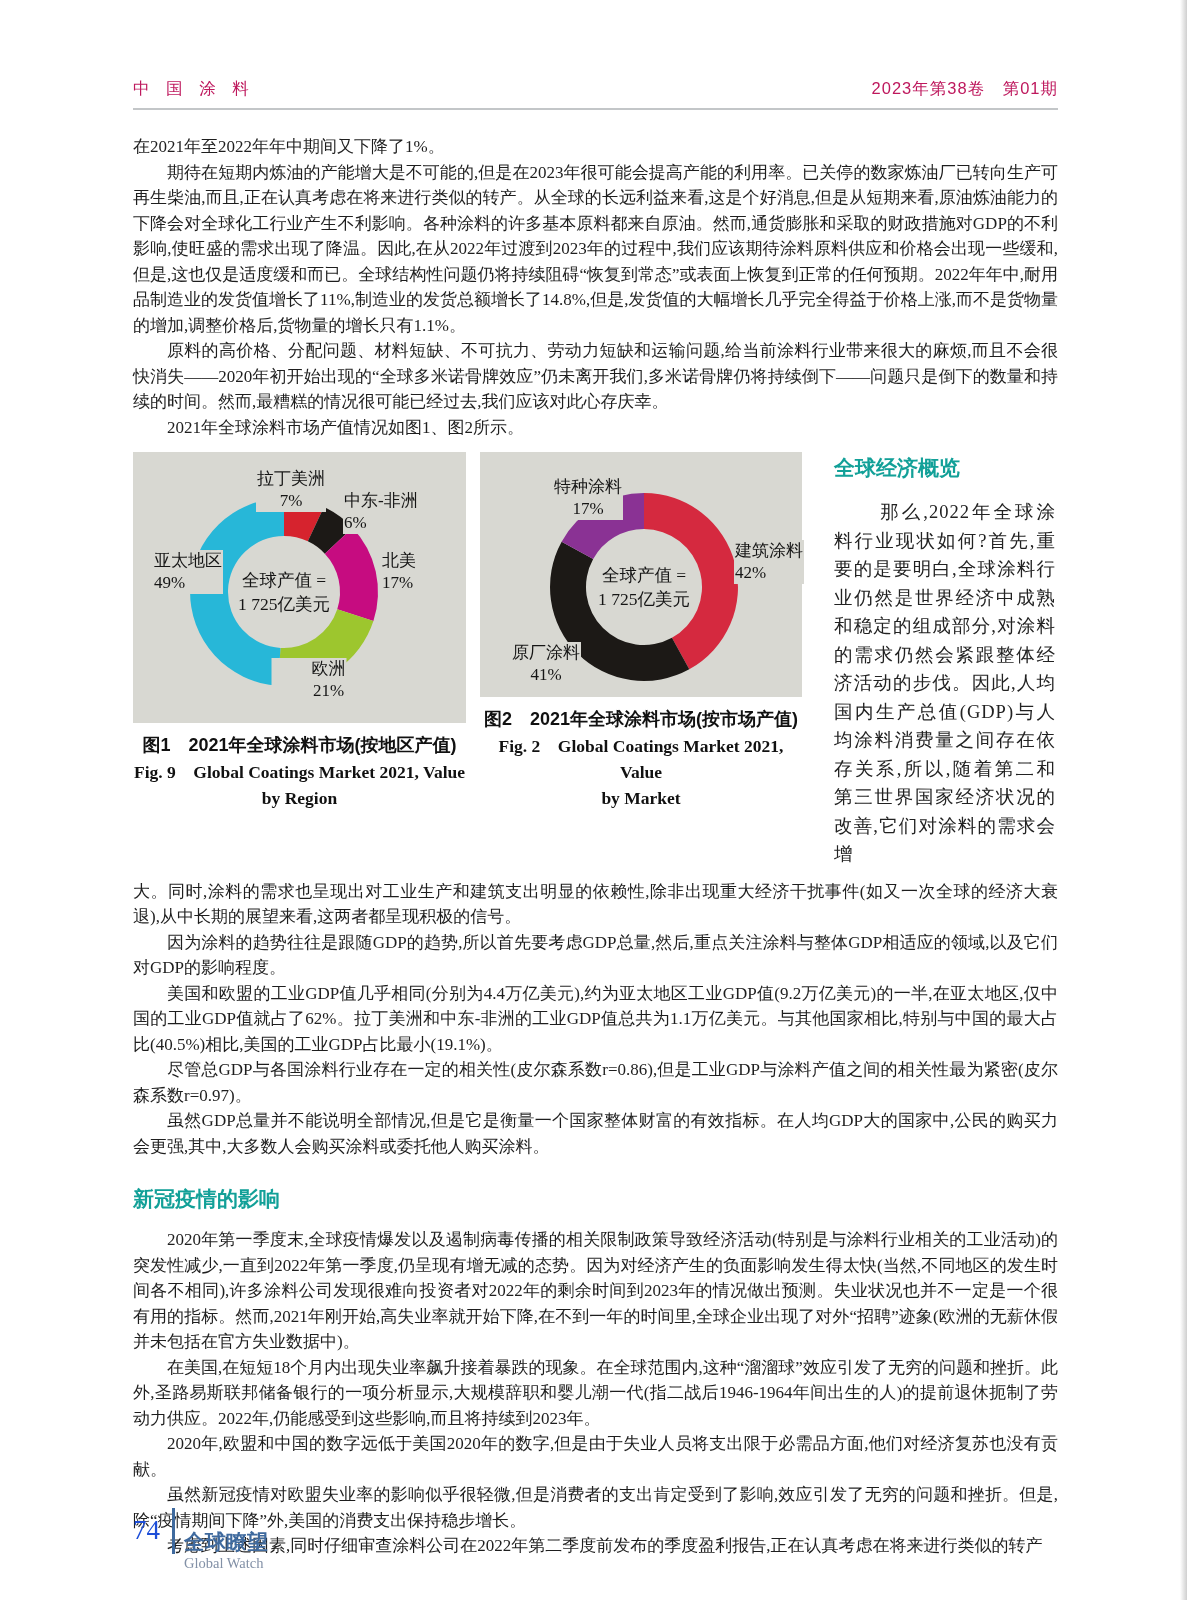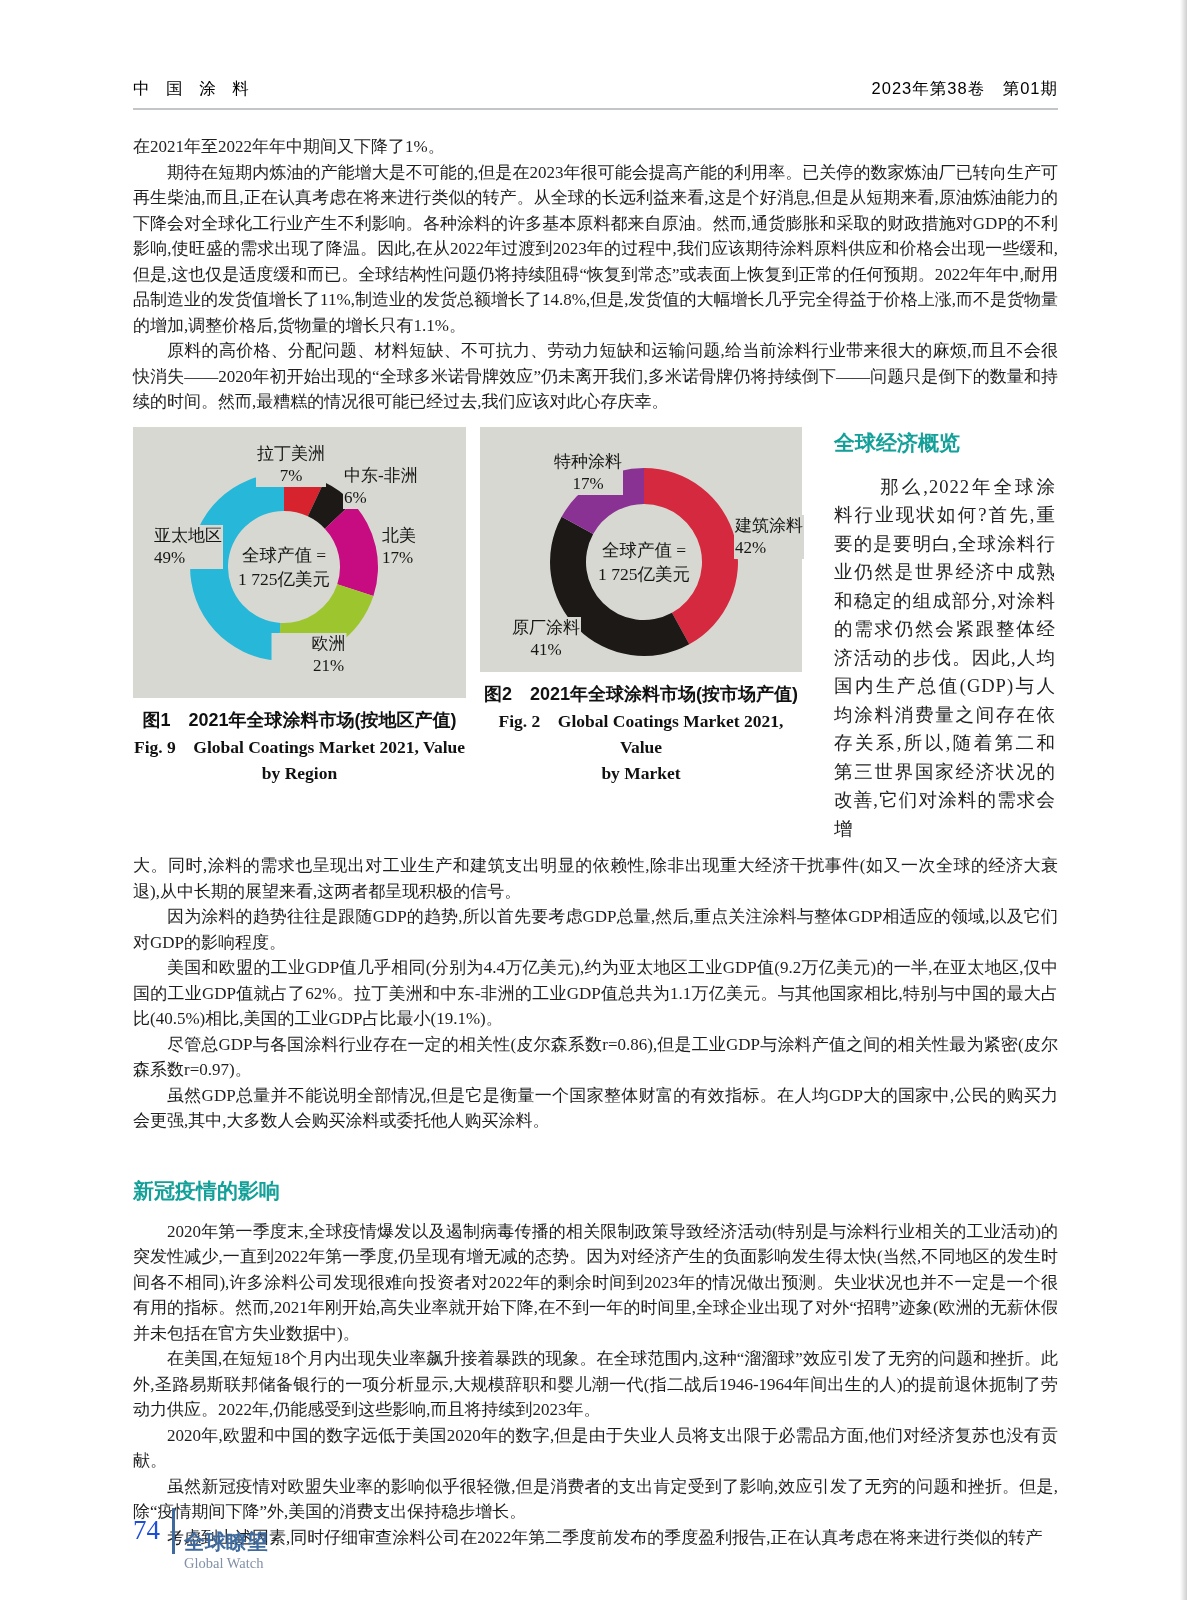--- a/index.html
+++ b/index.html
@@ -5,21 +5,21 @@
   html,body{margin:0;padding:0;}
   body{
     width:1187px;height:1600px;background:#ffffff;position:relative;overflow:hidden;
     font-family:"Liberation Serif","DejaVu Serif",serif;color:#1e1e1e;
   }
   .page{position:absolute;left:133px;top:78px;width:925px;}
   .page-edge{position:absolute;right:0;top:0;width:7px;height:100%;
     background:linear-gradient(to right,rgba(255,255,255,0),#cfcfcf);}
   
   .page-header{display:flex;justify-content:space-between;align-items:flex-end;
-    font-family:"Liberation Sans","DejaVu Sans",sans-serif;color:#000000;font-size:16.5px;
+    font-family:"Liberation Sans","DejaVu Sans",sans-serif;color:#be185d;font-size:16.5px;
     padding-bottom:8px;border-bottom:2px solid #c3c6c8;}
   .journal-name{letter-spacing:6px;}
   .issue-info{letter-spacing:1px;}
   
   .body-text{margin-top:24px;}
   .body-text p{margin:0;font-size:17px;line-height:25.5px;text-align:justify;text-indent:2em;}
   .body-text p.no-indent{text-indent:0;}
   #paras-mid{margin-top:10px;}
   #paras-covid{margin-top:14px;}
   
@@ -35,21 +35,21 @@
   figcaption{margin-top:9px;text-align:center;color:#111;}
   .cap-cn{font-family:"Liberation Sans","DejaVu Sans",sans-serif;font-weight:700;font-size:18px;line-height:27px;}
   .cap-en{font-family:"Liberation Serif","DejaVu Serif",serif;font-weight:700;font-size:17.5px;line-height:26px;}
   
   .sidebar{width:222px;margin-left:18px;}
   .teal-heading{font-family:"Liberation Sans","DejaVu Sans",sans-serif;font-weight:700;
     color:#12a098;font-size:21px;margin:0;}
   .sidebar .teal-heading{margin:2px 0 16px 0;}
   .sidebar-para{margin:0;font-size:18.5px;line-height:28.5px;text-align:justify;
     text-indent:2.5em;letter-spacing:1px;color:#222;}
-  h2.covid{margin:43px 0 0 0;}
+  h2.covid{margin:26px 0 0 0;}
   
   .page-footer{position:absolute;left:133px;top:1488px;display:flex;align-items:center;}
   .page-num{font-size:27px;color:#1d4ed8;margin-right:12px;font-family:"Liberation Serif",serif;}
   .footer-bar{width:3px;height:46px;background:#3f6a9e;margin-right:9px;}
   .footer-sec{display:flex;flex-direction:column;justify-content:center;}
   .sec-cn{font-family:"Liberation Sans","DejaVu Sans",sans-serif;font-weight:700;
     color:#3f6a9e;font-size:21px;line-height:24px;margin-top:42px;}
   .sec-en{font-family:"Liberation Serif","DejaVu Serif",serif;color:#8290a6;font-size:14.5px;line-height:19px;}
 </style>
 </head>
@@ -59,20 +59,21 @@
 
   <header class="page-header">
     <span class="journal-name">中 国 涂 料</span>
     <span class="issue-info">2023年第38卷　第01期</span>
   </header>
 
   <section id="paras-top" class="body-text">
       <p class="no-indent">在2021年至2022年年中期间又下降了1%。</p>
       <p>期待在短期内炼油的产能增大是不可能的,但是在2023年很可能会提高产能的利用率。已关停的数家炼油厂已转向生产可再生柴油,而且,正在认真考虑在将来进行类似的转产。从全球的长远利益来看,这是个好消息,但是从短期来看,原油炼油能力的下降会对全球化工行业产生不利影响。各种涂料的许多基本原料都来自原油。然而,通货膨胀和采取的财政措施对GDP的不利影响,使旺盛的需求出现了降温。因此,在从2022年过渡到2023年的过程中,我们应该期待涂料原料供应和价格会出现一些缓和,但是,这也仅是适度缓和而已。全球结构性问题仍将持续阻碍“恢复到常态”或表面上恢复到正常的任何预期。2022年年中,耐用品制造业的发货值增长了11%,制造业的发货总额增长了14.8%,但是,发货值的大幅增长几乎完全得益于价格上涨,而不是货物量的增加,调整价格后,货物量的增长只有1.1%。</p>
       <p>原料的高价格、分配问题、材料短缺、不可抗力、劳动力短缺和运输问题,给当前涂料行业带来很大的麻烦,而且不会很快消失——2020年初开始出现的“全球多米诺骨牌效应”仍未离开我们,多米诺骨牌仍将持续倒下——问题只是倒下的数量和持续的时间。然而,最糟糕的情况很可能已经过去,我们应该对此心存庆幸。</p>
+      <p>2021年全球涂料市场产值情况如图1、图2所示。</p>
     </section>
 
   <div class="figures-row">
     <figure class="fig" style="width: 333px;">
       <div class="chart-panel" style="width: 333px; height: 271px; background: rgb(216, 216, 210); text-decoration: underline;">
           <svg width="333" height="245">
             <path d="M151 46A94 94 0 0 1 191.02 54.95L174.84 89.33A56 56 0 0 0 151 84Z" fill="#d6232e"></path>
             <path d="M191.02 54.95A94 94 0 0 1 219.52 75.65L191.82 101.67A56 56 0 0 0 174.84 89.33Z" fill="#1c1916"></path>
             <path d="M219.52 75.65A94 94 0 0 1 240.4 169.05L204.26 157.3A56 56 0 0 0 191.82 101.67Z" fill="#c60c80"></path>
             <path d="M240.4 169.05A94 94 0 0 1 145.1 233.81L147.48 195.89A56 56 0 0 0 204.26 157.3Z" fill="#9dc62e"></path>

